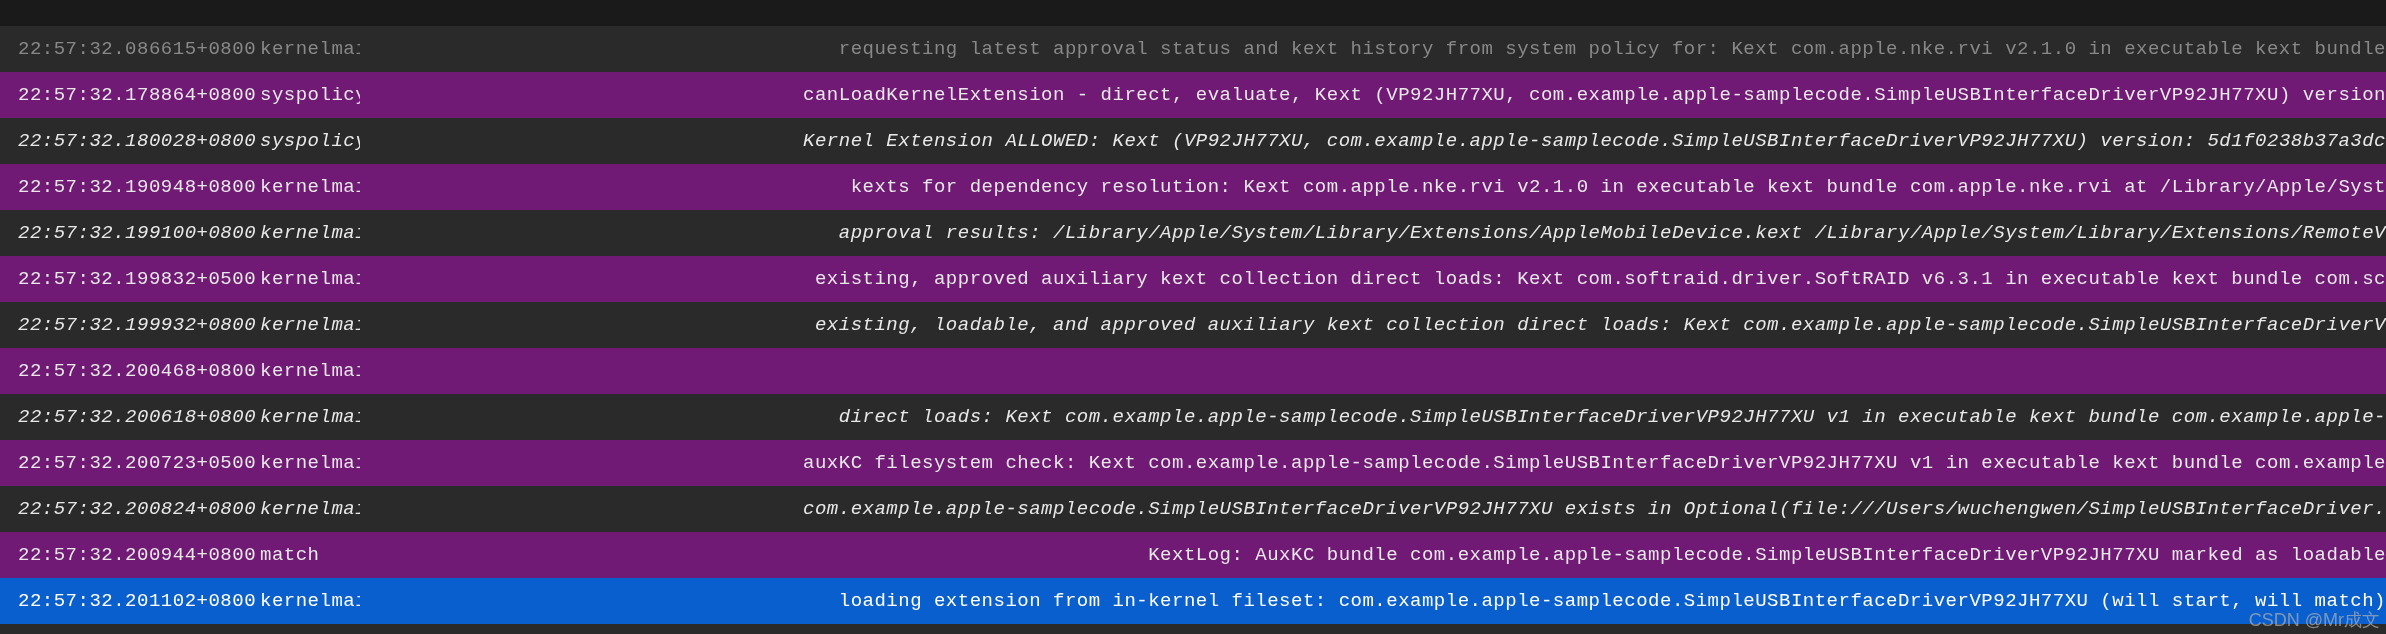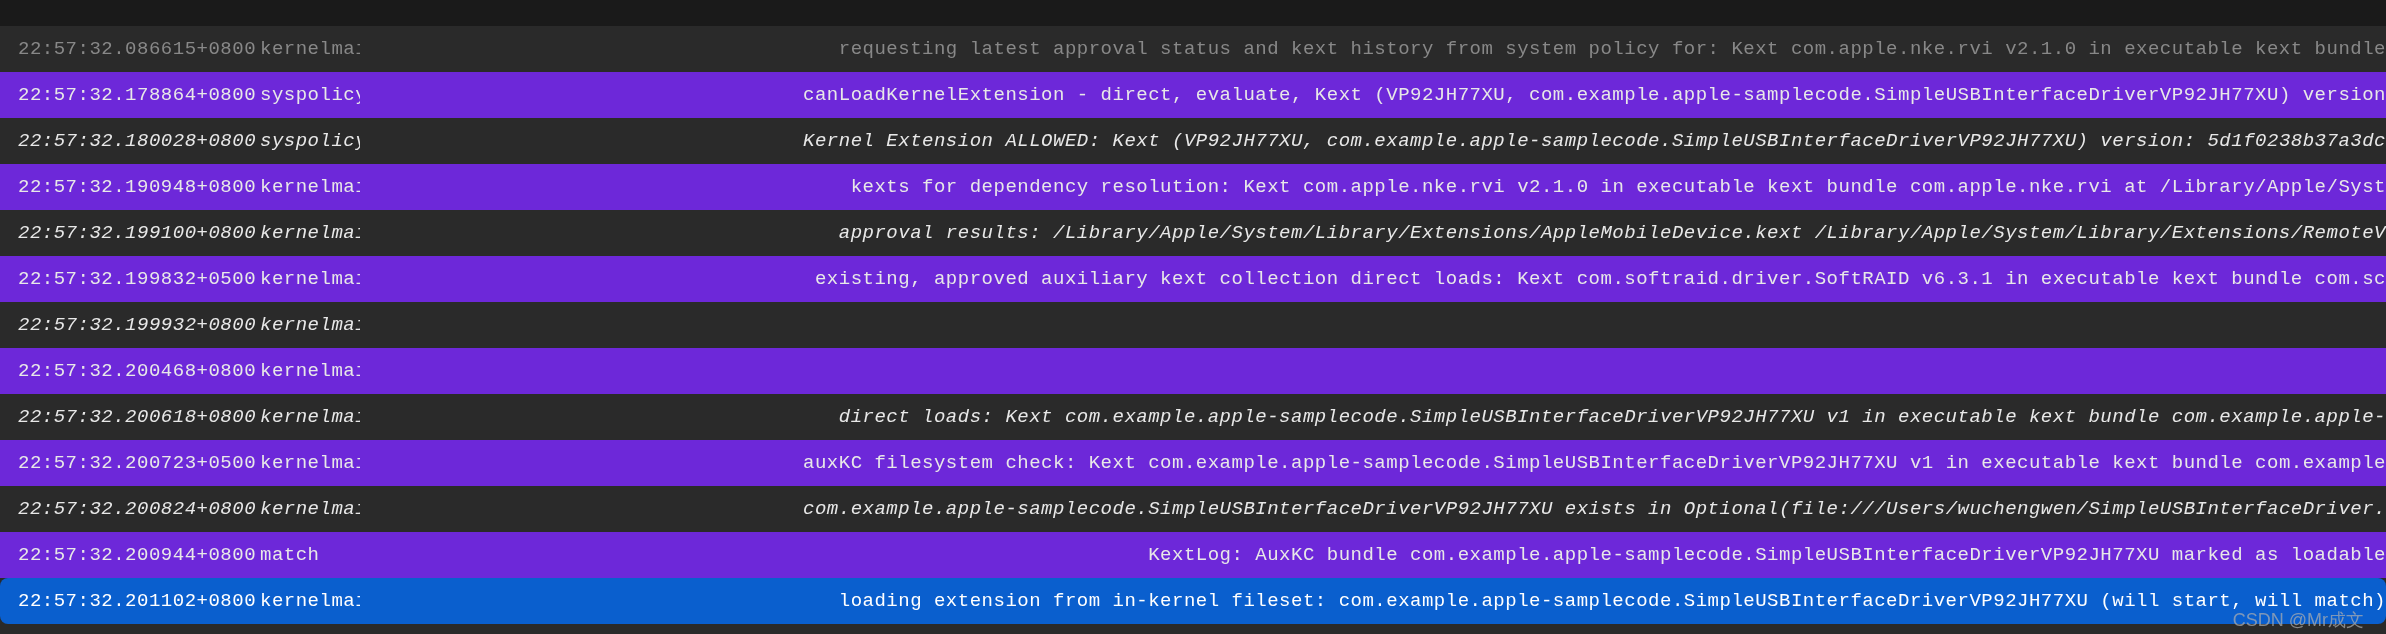--- a/index.html
+++ b/index.html
@@ -25,30 +25,29 @@
       height: 46px;
       align-items: center;
       white-space: nowrap;
       overflow: hidden;
     }
     .log-row.dim {
       background-color: #2a2a2a;
       color: #888888;
     }
     .log-row.odd {
-      background-color: #6d28d9;
+      background-color: #701a75;
     }
     .log-row.even {
       background-color: #2a2a2a;
       font-style: italic;
     }
     .log-row.selected {
       background-color: #0a5fce;
       color: #ffffff;
-      border-radius: 8px;
     }
     .col-time {
       width: 260px;
       padding-left: 18px;
       flex-shrink: 0;
       overflow: hidden;
       text-overflow: clip;
       letter-spacing: 0.5px;
     }
     .col-process {
@@ -69,21 +68,21 @@
       height: 26px;
       background-color: #1a1a1a;
       color: #666;
       display: flex;
       align-items: center;
       font-size: 16px;
     }
     .watermark {
       position: absolute;
       bottom: 2px;
-      right: 22px;
+      right: 6px;
       color: #b0b0b0;
       font-size: 18px;
       font-family: -apple-system, sans-serif;
       opacity: 0.7;
     }
   </style>
 </head>
 <body>
 
 <div class="log-container">
@@ -119,20 +118,21 @@
         <div class="col-message">approval results:   /Library/Apple/System/Library/Extensions/AppleMobileDevice.kext /Library/Apple/System/Library/Extensions/RemoteV</div>
       </div>
       <div class="log-row odd">
         <div class="col-time">22:57:32.199832+0500</div>
         <div class="col-process">kernelmai</div>
         <div class="col-message">existing, approved auxiliary kext collection direct loads:  Kext com.softraid.driver.SoftRAID v6.3.1 in executable kext bundle com.sc</div>
       </div>
       <div class="log-row even">
         <div class="col-time">22:57:32.199932+0800</div>
         <div class="col-process">kernelmai</div>
+        <div class="col-message">existing, loadable, and approved auxiliary kext collection direct loads:  Kext com.example.apple-samplecode.SimpleUSBInterfaceDriverV</div>
       </div>
       <div class="log-row odd">
         <div class="col-time">22:57:32.200468+0800</div>
         <div class="col-process">kernelmai</div>
       </div>
       <div class="log-row even">
         <div class="col-time">22:57:32.200618+0800</div>
         <div class="col-process">kernelmai</div>
         <div class="col-message">direct loads:   Kext com.example.apple-samplecode.SimpleUSBInterfaceDriverVP92JH77XU v1 in executable kext bundle com.example.apple-</div>
       </div>

